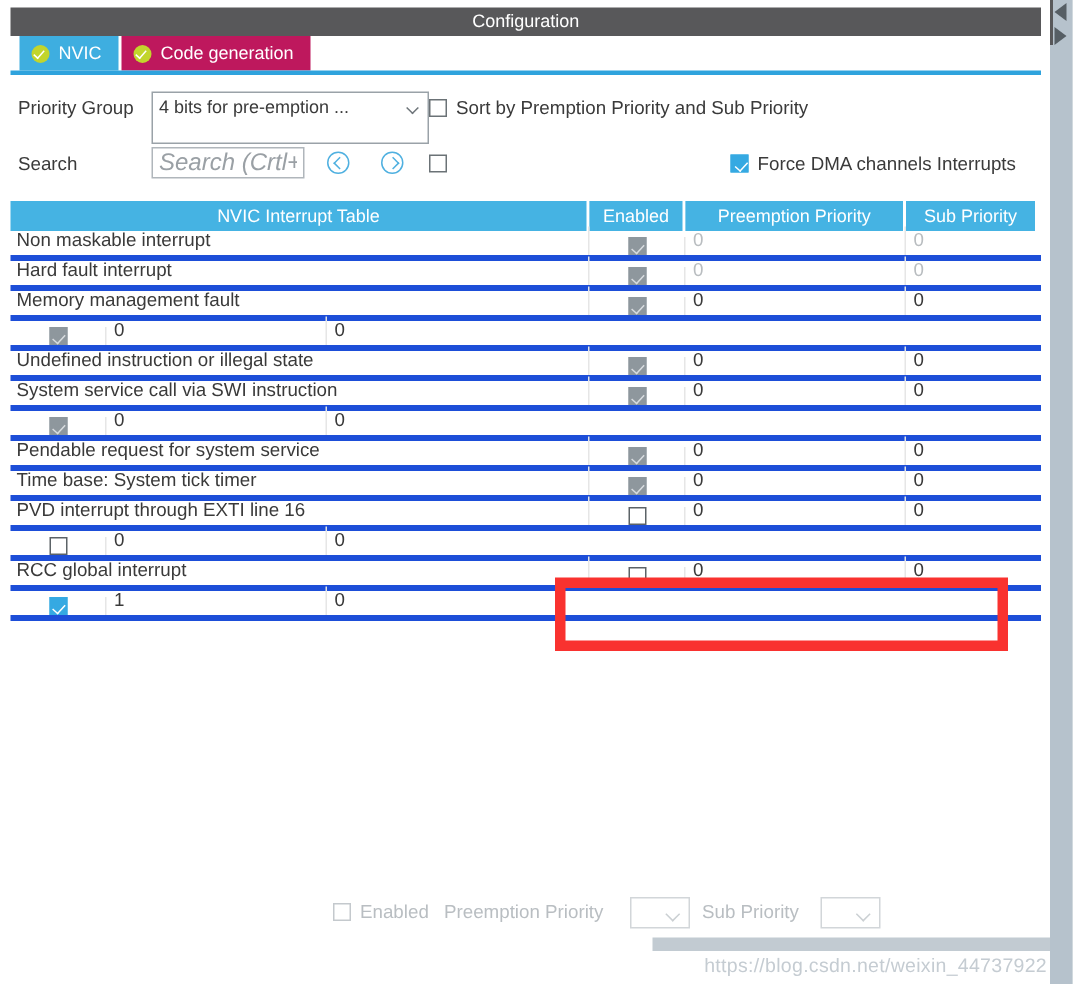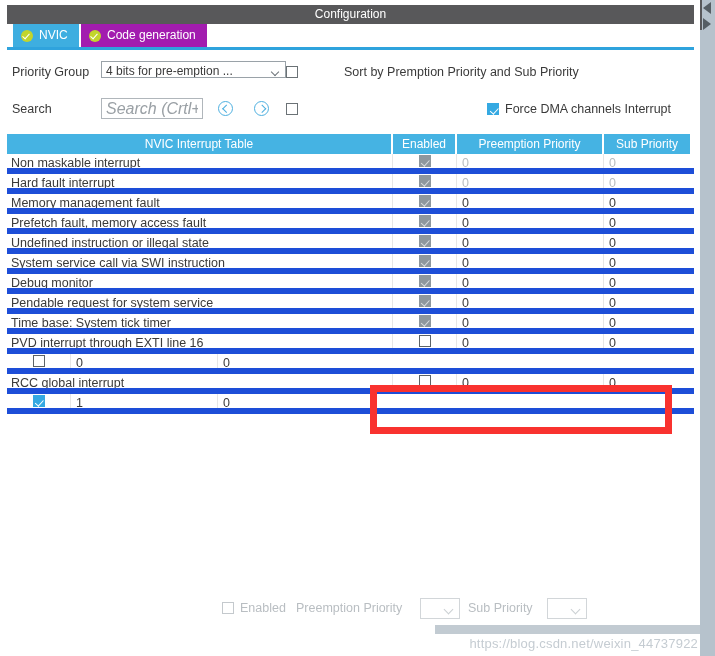--- a/index.html
+++ b/index.html
@@ -59,21 +59,21 @@
     padding: 0 11px 0 8px;
     font-size: 12px;
     white-space: nowrap;
     color: #ffffff;
     box-sizing: border-box;
     cursor: pointer;
     display: flex;
     align-items: center;
   }
   .tab.active { background: #3eaee0; left: 6px; }
-  .tab.inactive { background: #a21caf; }
+  .tab.inactive { background: #be185d; }
   .tab-check {
     width: 12px;
     height: 12px;
     border-radius: 50%;
     background: #c2d52c;
     display: inline-block;
     margin-right: 6px;
     position: relative;
     flex: none;
   }
@@ -114,21 +114,21 @@
     color: #3a3a3a;
     white-space: nowrap;
   }
 
   
   .select-box {
     position: absolute;
     box-sizing: border-box;
     border: 1px solid #9aa2a8;
     background: #ffffff;
-    height: 17px;
+    height: 35px;
     line-height: 19px;
     font-size: 12px;
     color: #3a3a3a;
     padding-left: 4px;
     padding-right: 20px;
     white-space: nowrap;
     overflow: hidden;
     cursor: pointer;
   }
   .select-box .chev {
@@ -254,23 +254,24 @@
     cursor: pointer;
   }
   .col-name { width: 386px; }
   .col-en   { width: 64px; }
   .col-pre  { width: 147px; }
   .col-sub  { width: 88px; }
 
   .trow {
     display: flex;
     height: 20px;
-    border-bottom: 6px solid #1d4ed8;
-    box-sizing: border-box;
-    background: #ffffff;
+    border-bottom: 4px solid #1d4ed8;
+    box-sizing: border-box;
+    background: #ffffff;
+    align-items: flex-end;
   }
   .trow .td {
     box-sizing: border-box;
     font-size: 12.5px;
     line-height: 19px;
     color: #3a3a3a;
     overflow: hidden;
     white-space: nowrap;
   }
   .td.c-name {
@@ -469,41 +470,41 @@
     </div>
   </div>
   <div id="tab-underline"></div>
 
   <div class="ctl-row" id="row-priority">
     <span class="lbl" style="left:12px;">Priority Group</span>
     <div class="select-box" id="priority-select" style="left:101px; top:0; width:185px;">
       <span>4 bits for pre-emption ...</span>
       <span class="chev"></span>
     </div>
-    <div class="cb-wrap" style="left:286px; top:0;gap:40px;">
+    <div class="cb-wrap" style="left:286px; top:0;">
       <span class="cb"></span>
       <span class="cb-label">Sort by Premption Priority and Sub Priority</span>
     </div>
   </div>
 
   <div class="ctl-row" id="row-search">
     <span class="lbl" style="left:12px;">Search</span>
     <input id="search-input" type="text" style="left: 101px; top: 0px; width: 102px;" placeholder="Search (Crtl+F)">
     <div class="navbtn prev" style="left:218px; top:3px;">
       <span class="arr"></span>
     </div>
     <div class="navbtn next" style="left:254px; top:3px;">
       <span class="arr"></span>
     </div>
     <div class="cb-wrap" style="left:286px; top:0;">
       <span class="cb"></span>
     </div>
     <div class="cb-wrap" style="left:487px; top:0;">
       <span class="cb checked-blue"></span>
-      <span class="cb-label">Force DMA channels Interrupt</span>
+      <span class="cb-label">Force DMA channels Interrupts</span>
     </div>
   </div>
 
   <div id="table">
     <div id="thead">
       <div class="th col-name">NVIC Interrupt Table</div>
       <div class="th col-en">Enabled</div>
       <div class="th col-pre">Preemption Priority</div>
       <div class="th col-sub">Sub Priority</div>
     </div>
@@ -526,21 +527,20 @@
         </div>
         <div class="trow">
           <div class="td c-name col-name">Memory management fault</div>
           <div class="td c-en col-en">
             <span class="rcb locked"></span>
           </div>
           <div class="td c-pre col-pre">0</div>
           <div class="td c-sub col-sub">0</div>
         </div>
         <div class="trow">
-          <div class="td c-name col-name">Prefetch fault, memory access fault</div>
           <div class="td c-en col-en">
             <span class="rcb locked"></span>
           </div>
           <div class="td c-pre col-pre">0</div>
           <div class="td c-sub col-sub">0</div>
         </div>
         <div class="trow">
           <div class="td c-name col-name">Undefined instruction or illegal state</div>
           <div class="td c-en col-en">
             <span class="rcb locked"></span>
@@ -550,21 +550,20 @@
         </div>
         <div class="trow">
           <div class="td c-name col-name">System service call via SWI instruction</div>
           <div class="td c-en col-en">
             <span class="rcb locked"></span>
           </div>
           <div class="td c-pre col-pre">0</div>
           <div class="td c-sub col-sub">0</div>
         </div>
         <div class="trow">
-          <div class="td c-name col-name">Debug monitor</div>
           <div class="td c-en col-en">
             <span class="rcb locked"></span>
           </div>
           <div class="td c-pre col-pre">0</div>
           <div class="td c-sub col-sub">0</div>
         </div>
         <div class="trow">
           <div class="td c-name col-name">Pendable request for system service</div>
           <div class="td c-en col-en">
             <span class="rcb locked"></span>

